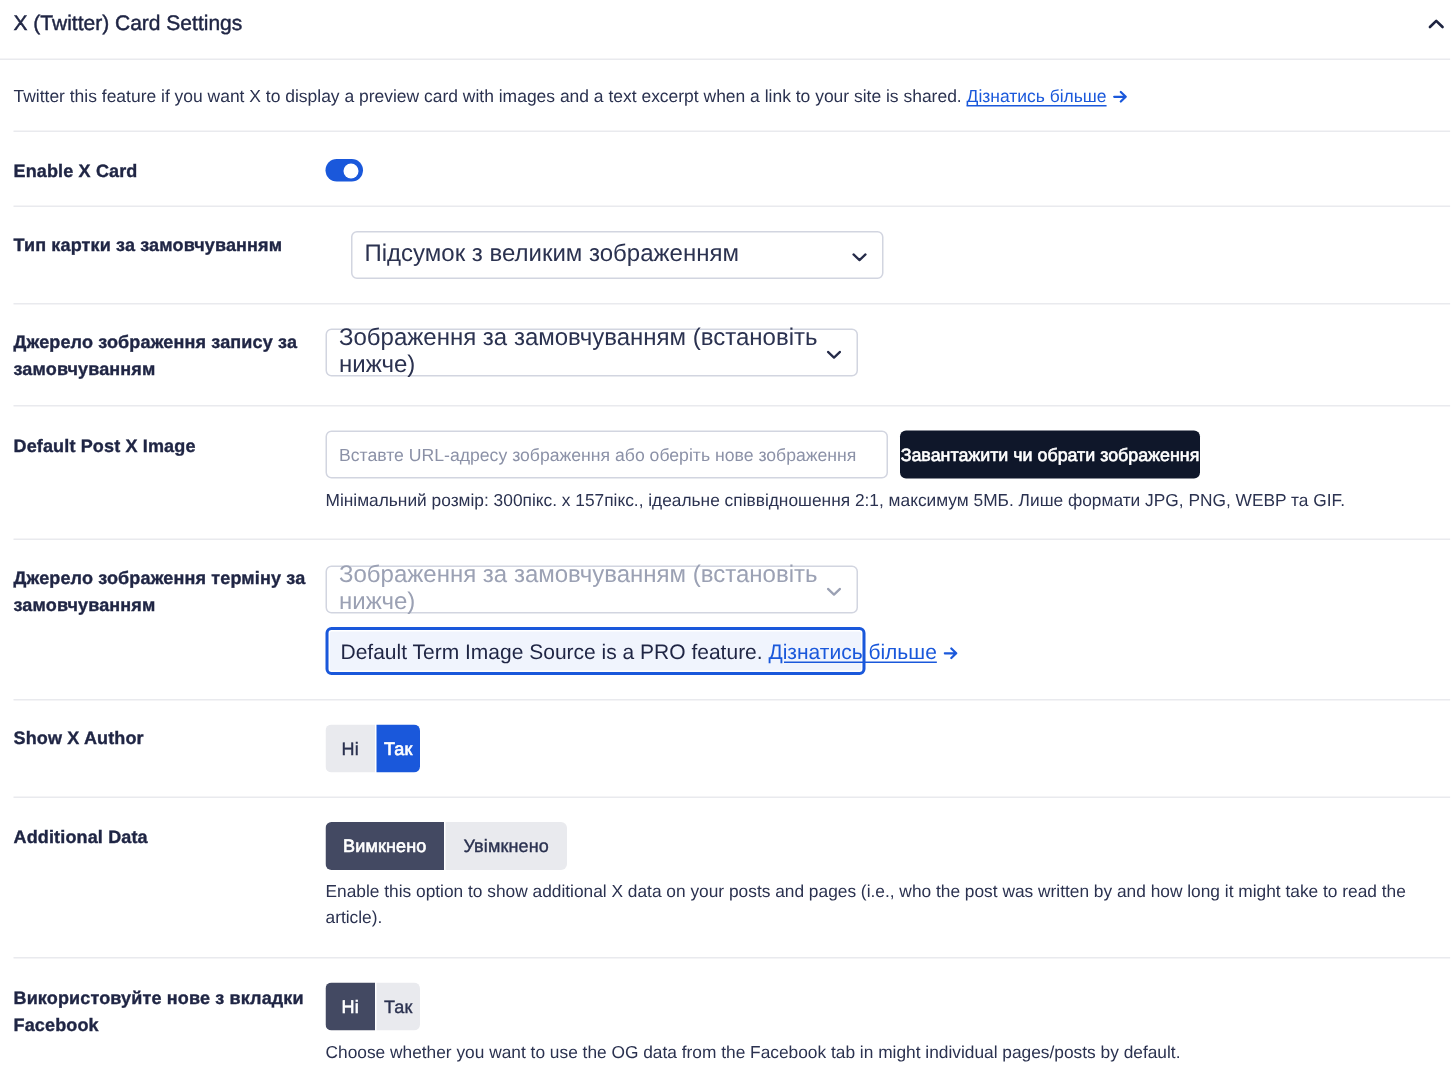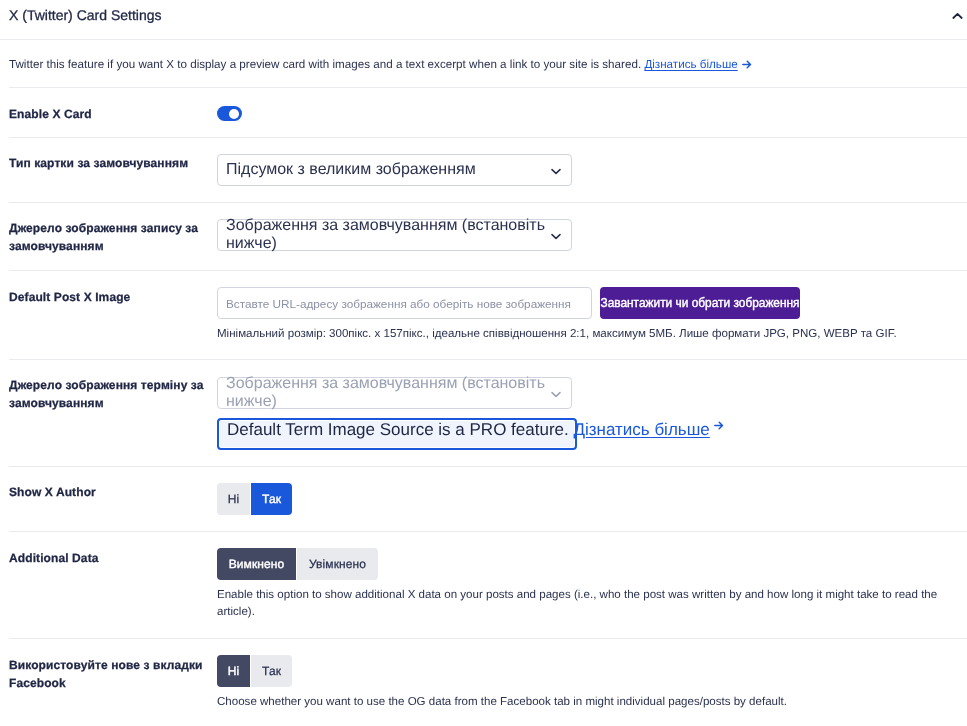--- a/index.html
+++ b/index.html
@@ -52,21 +52,21 @@
     -webkit-text-stroke: 0.25px #1f2544;
     letter-spacing: 0.1px;
     line-height: 18px;
   }
   .row-field { flex: 1 1 auto; position:relative; }
 
   .row-enable   { height: 49px; }
   .row-enable .row-label { padding-top: 17px; }
   .row-enable .row-field { padding-top: 18px; }
 
-  .row-cardtype { height: 64px; }
+  .row-cardtype { height: 64px; gap: 17px; }
   .row-cardtype .row-label { padding-top: 16px; }
   .row-cardtype .row-field { padding-top: 16px; }
 
   .row-postsrc  { height: 67px; }
   .row-postsrc .row-label { padding-top: 16px; }
   .row-postsrc .row-field { padding-top: 16px; }
 
   .row-defimg   { height: 88px; }
   .row-defimg .row-label { padding-top: 17px; }
   .row-defimg .row-field { padding-top: 16px; }
@@ -104,58 +104,58 @@
   .textinput {
     width: 375px; height: 32px;
     border: 1px solid #d2d5e0; border-radius: 4px;
     background:#fff;
     padding: 0 8px;
     font-size: 11.75px; color:#2b3250;
   }
 
   .btn-dark {
     height: 32px; width: 200px;
-    background:#4c1d95; color:#fff;
+    background:#0f172a; color:#fff;
     border:none; border-radius: 4px;
     font-size: 11.9px; font-weight: 400; letter-spacing:0px; -webkit-text-stroke:0.42px #fff;
     display:flex; align-items:center; justify-content:center;
     padding: 14px;
     white-space: nowrap; overflow: hidden;
     font-family:"Liberation Sans", sans-serif;
     cursor:pointer;
   }
 
   .hint { font-size: 11.55px; color:#2b3250; line-height:17px; width:735px; margin-top:7px; }
 
   .pro-note {
     border: 2px solid #1a58db; border-radius: 4px;
     background: #f0f4fd;
     box-shadow: inset 0 0 0 1px #fff;
-    height: 32px; display:flex; 
+    height: 32px; display:flex; align-items:center;
     padding: 0 8px;
-    font-size: 17px; color:#1f2544;
+    font-size: 14px; color:#1f2544;
     width: 360px; margin-top:9px;
     white-space:nowrap;
   }
   .pro-note a { color:#1a58db; text-decoration: underline; text-underline-offset:1.5px; }
   .arrow2 { padding-left:4px; line-height:0; display:inline-block; position:relative; top:1px; }
 
   
   .seg { display:inline-flex; border-radius:4px; overflow:hidden; height:32px; gap:1px; background:#fff; }
   .seg > div {
     display:flex; align-items:center; justify-content:center;
     font-size:11.6px; font-weight:700;
     padding: 0 12px; line-height:normal; position:relative; top:0;
   }
   .seg .on-dark, .seg .on-blue { font-weight:400; -webkit-text-stroke: 0.42px #fff; font-size:12px; letter-spacing:0.1px; }
   .seg.onoff > div:first-child { width:79px; padding:12px;text-align:center; }
   .seg.onoff > div:last-child { width:81px; padding:0; }
   .seg.yesno > div:first-child { width:33px; padding:0; }
   .seg.yesno > div:last-child { width:41px; padding:0; }
-  .seg.yesno > div:last-child { width:41px; padding:0; }
+  .seg.yesno > div:last-child { width:29px; padding:0; }
   .seg .off { background:#e9eaee; color:#2b3250; font-weight:400; -webkit-text-stroke:0.25px #2b3250; font-size:12px; letter-spacing:0.1px; }
   .seg .on-blue { background:#1a58db; color:#fff; }
   .seg .on-dark { background:#434962; color:#fff; }
 
   .img-line { display:flex; align-items:center; gap:8px; }
   .textinput::placeholder { color:#8b91a7; opacity:1; }
   input.textinput { font-family:"Liberation Sans", sans-serif; outline:none; }
 
   
   .switch {

